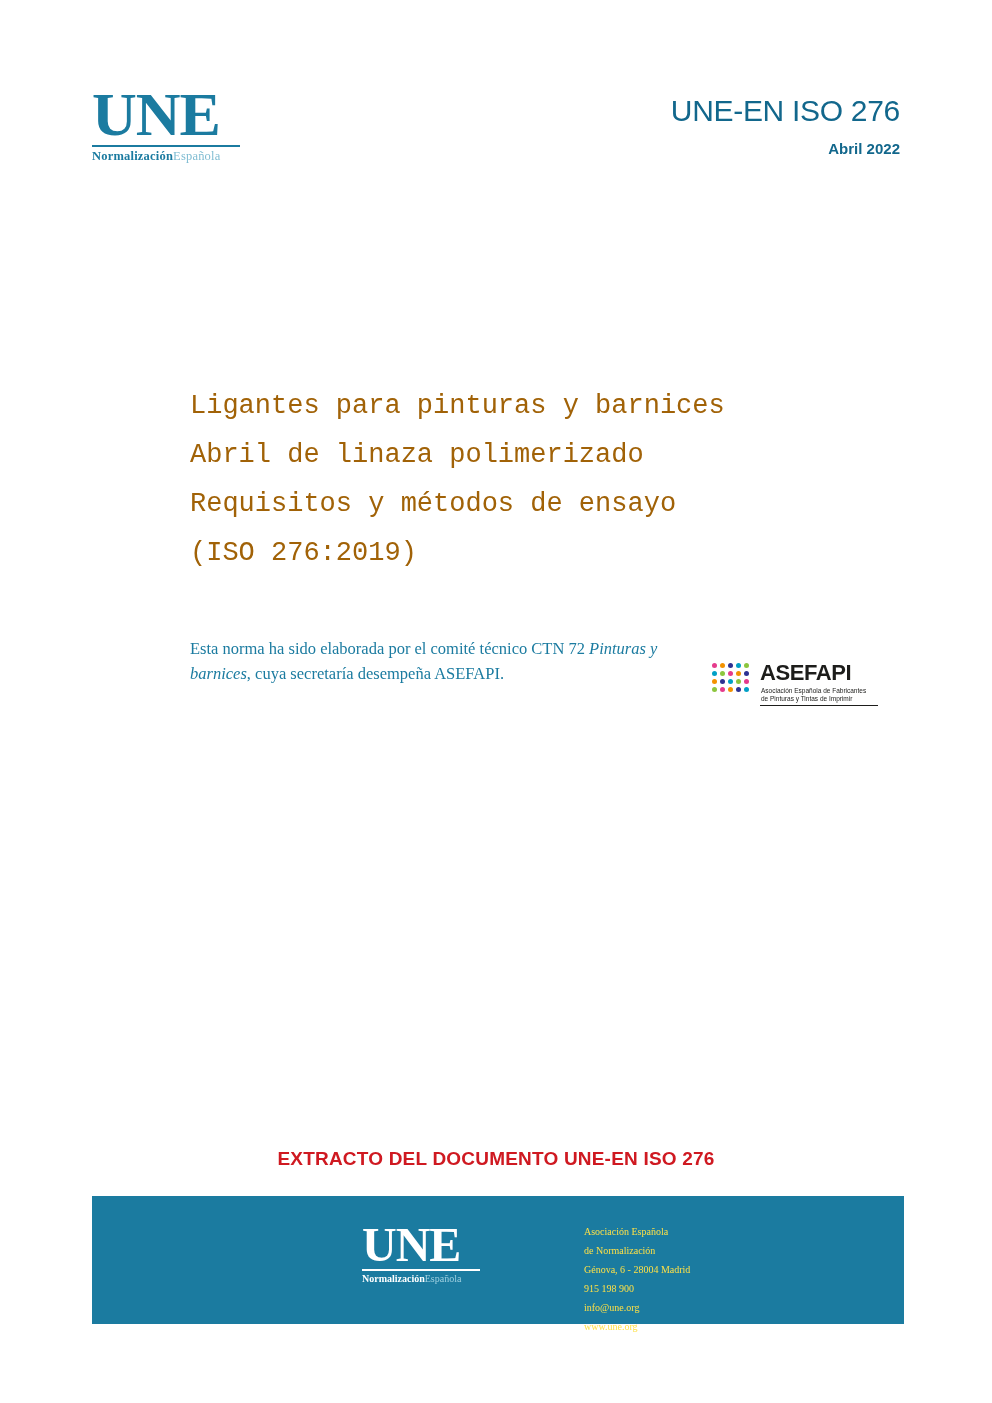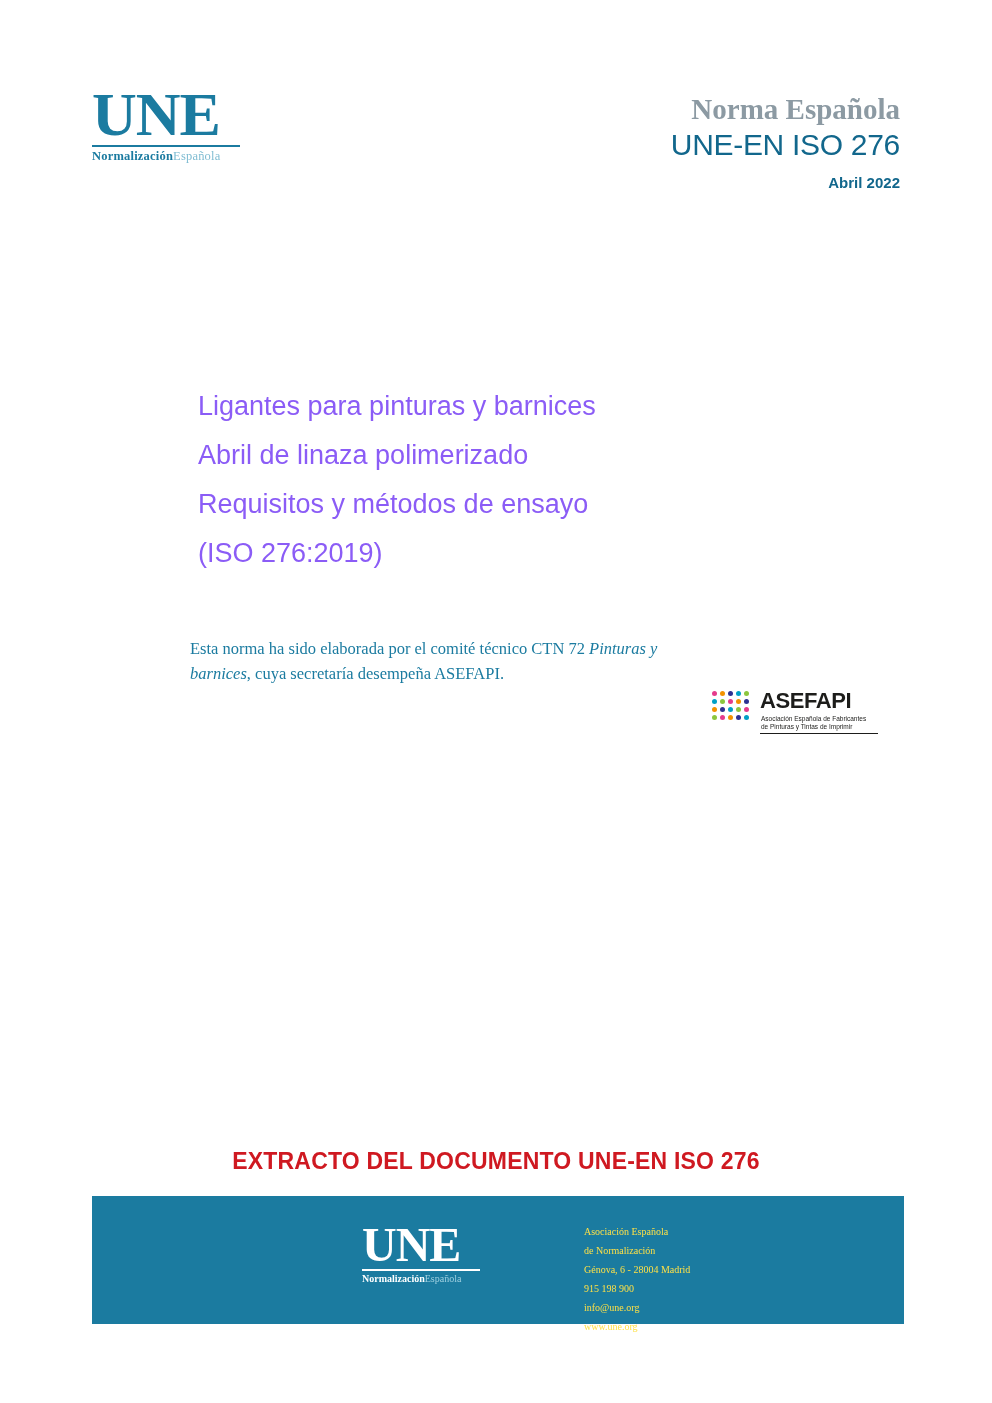--- a/index.html
+++ b/index.html
@@ -88,46 +88,45 @@
   }
 
   
   .title-block {
     position: absolute;
     left: 190px;
     top: 382px;
     width: 640px;
   }
   .title-block .line {
-    font-family: Liberation Sans, sans-serif;
+    font-family: Liberation Mono, monospace;
     font-size: 27px;
     line-height: 49px;
-    color: #8b5cf6;
+    color: #a16207;
     white-space: nowrap;
-    margin-left: 8px;
   }
 
   
   .note {
     position: absolute;
     left: 190px;
     top: 636px;
     width: 480px;
     font-family: "Liberation Serif", serif;
     font-size: 16.5px;
     line-height: 25px;
     color: #1b7ba0;
   }
   .note .it { font-style: italic; }
 
   
   .asefapi {
     position: absolute;
     left: 712px;
-    top: 688px;
+    top: 660px;
     width: 170px;
     height: 52px;
   }
   .asefapi .dots {
     position: absolute;
     left: 0;
     top: 3px;
     width: 44px;
     height: 30px;
   }
@@ -169,21 +168,21 @@
 
   
   .extract {
     position: absolute;
     left: 0;
     right: 0;
     top: 1148px;
     text-align: center;
     font-family: "Liberation Sans", sans-serif;
     font-weight: bold;
-    font-size: 23px;
+    font-size: 19px;
     color: #cf1921;
     letter-spacing: 0.2px;
   }
 
   
   .footer {
     position: absolute;
     left: 92px;
     top: 1196px;
     width: 812px;
@@ -236,21 +235,20 @@
 
 <div class="page">
 
   <div class="une-logo">
     <span class="word">UNE</span>
     <span class="rule"></span>
     <span class="sub"><b>Normalización</b><span class="light">Española</span></span>
   </div>
 
   <div class="header-right">
-    <div class="norma">Norma Española</div>
     <div class="ref">UNE-EN ISO 276</div>
     <div class="date">Abril 2022</div>
   </div>
 
   <div class="title-block">
     <div class="line">Ligantes para pinturas y barnices</div>
     <div class="line">Abril de linaza polimerizado</div>
     <div class="line">Requisitos y métodos de ensayo</div>
     <div class="line">(ISO 276:2019)</div>
   </div>

